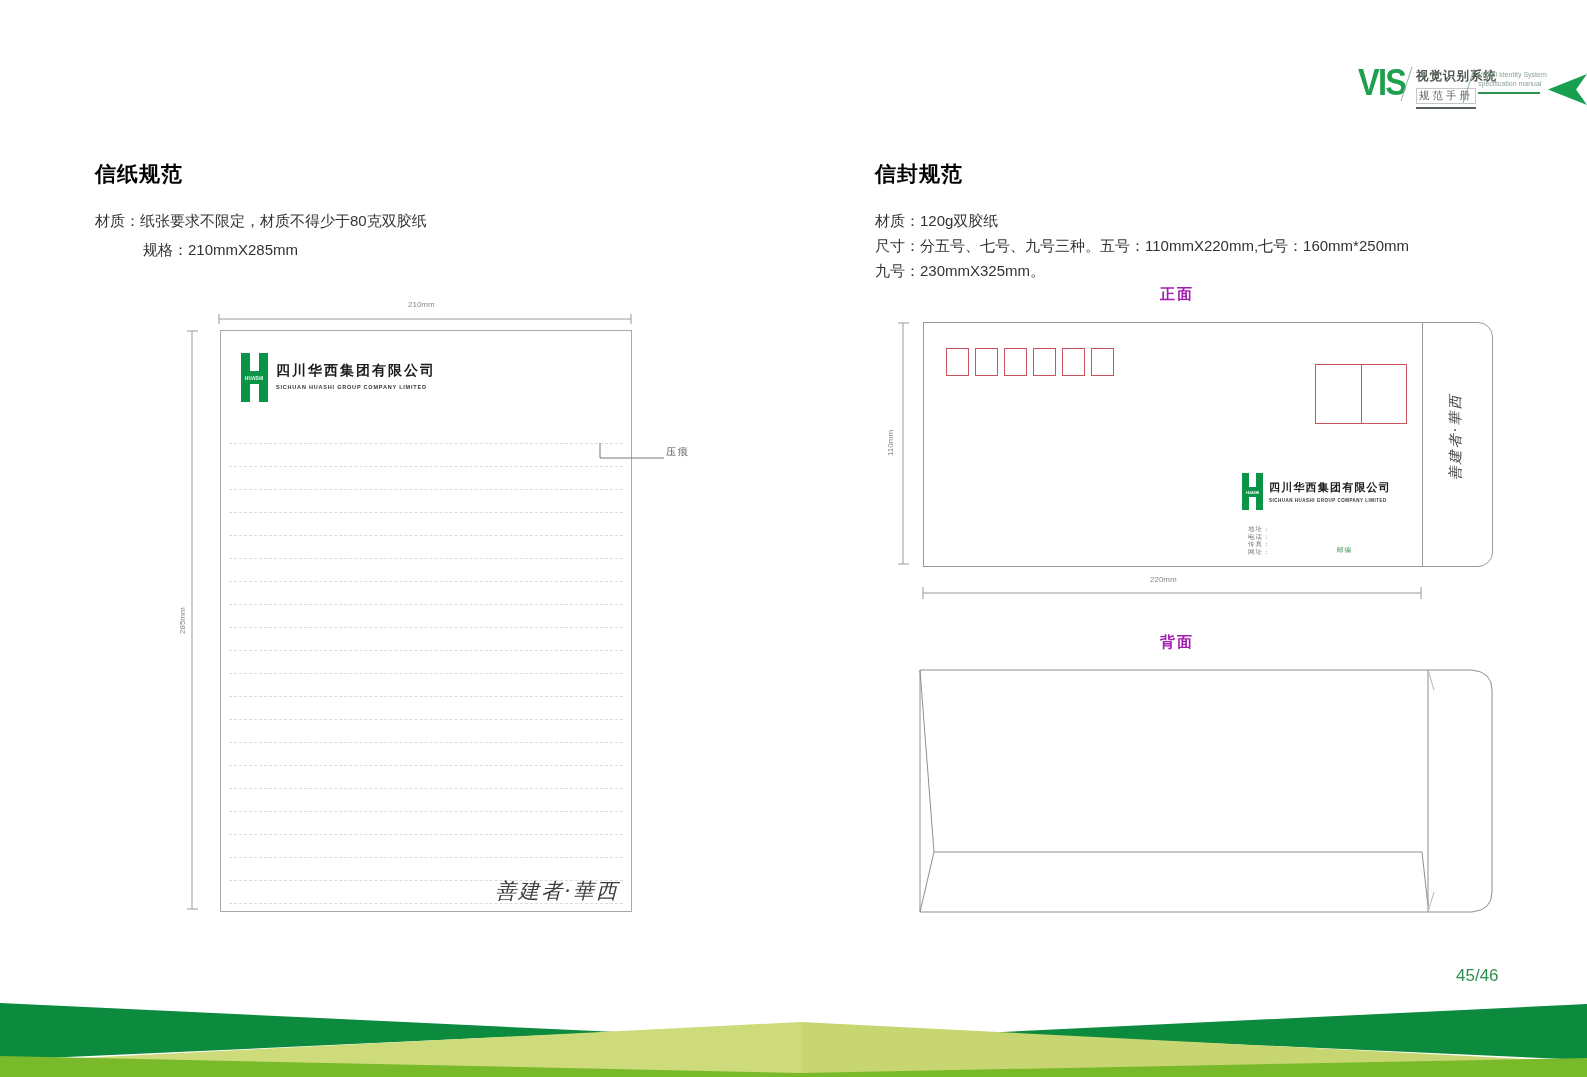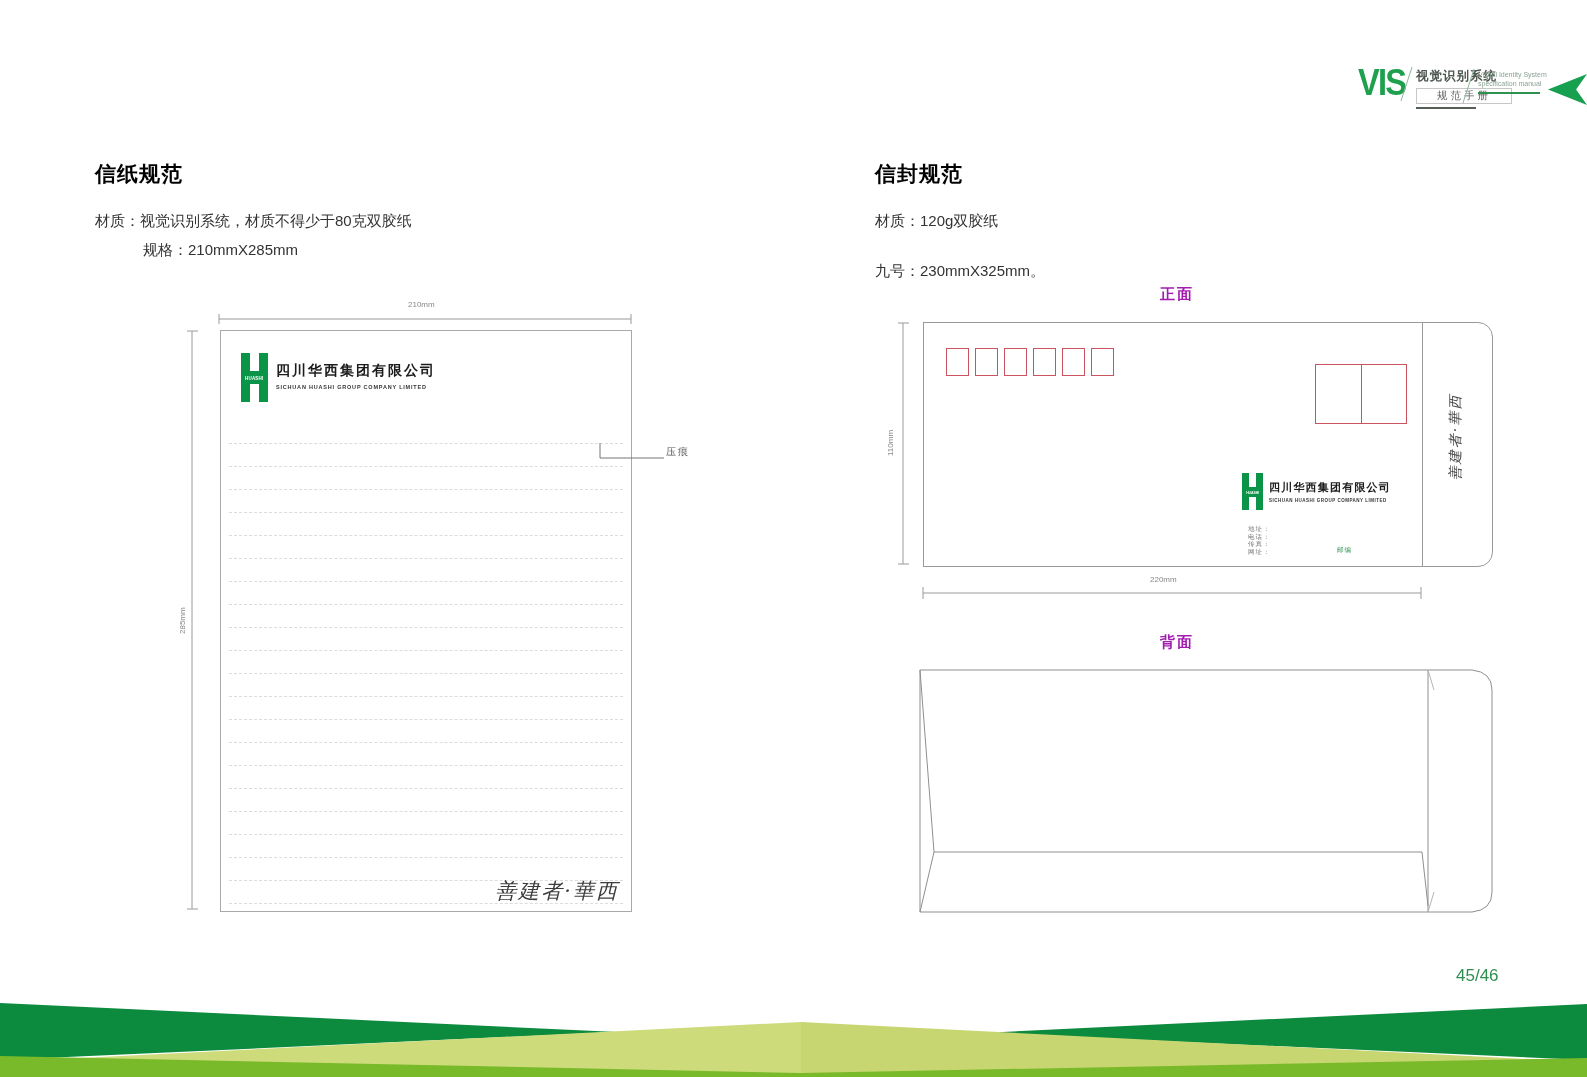--- a/index.html
+++ b/index.html
@@ -10,21 +10,21 @@
   
   .hdr{position:absolute;left:1340px;top:58px;width:247px;height:62px;}
   .vis{position:absolute;left:18px;top:4px;font-size:37px;font-weight:bold;color:#1fa04f;
        letter-spacing:-2px;transform:scaleX(.88);transform-origin:left;}
   .hdr-slash{position:absolute;width:1px;height:36px;background:#8fb79d;transform:rotate(18deg);}
   .slash1{left:66px;top:8px;}
   .slash2{left:128px;top:10px;}
   .hdr-cn{position:absolute;left:76px;top:10px;width:56px;}
   .hdr-cn .l1{font-size:12.5px;font-weight:bold;color:#4d564f;letter-spacing:1px;white-space:nowrap;}
   .hdr-cn .l2{display:inline-block;margin-top:3px;font-size:10.5px;color:#666;letter-spacing:3px;
-              border:1px solid #c6c6c6;padding:0 20px;white-space:nowrap;}
+              border:1px solid #c6c6c6;padding:0 2px;white-space:nowrap;}
   .hdr-cn .rule-dark{width:60px;height:2px;background:#566058;margin-top:3px;}
   .hdr-en{position:absolute;left:138px;top:12px;width:70px;}
   .hdr-en .e{font-size:7px;color:#8ca394;line-height:9px;white-space:nowrap;}
   .hdr-en .rule-green{width:62px;height:2px;background:#2f9150;margin-top:4px;}
   .chevron{position:absolute;left:208px;top:16px;width:39px;height:31px;background:#17a04f;
            clip-path:polygon(0 50%,100% 0,72% 50%,100% 100%);}
 
   
   .sec-title{position:absolute;font-size:21px;font-weight:bold;color:#000000;letter-spacing:1px;}
   .desc{position:absolute;font-size:15px;color:#333;white-space:nowrap;}
@@ -99,21 +99,21 @@
     <div class="hdr-slash slash2"></div>
     <div class="hdr-en">
       <div class="e">Visual Identity System</div>
       <div class="e">specification manual</div>
       <div class="rule-green"></div>
     </div>
     <div class="chevron"></div>
   </div>
 
   <div class="sec-title" style="left:95px;top:160px;">信纸规范</div>
-  <div class="desc" style="left:95px;top:212px;">材质：视觉识别系统，材质不得少于80克双胶纸</div>
+  <div class="desc" style="left:95px;top:212px;">材质：纸张要求不限定，材质不得少于80克双胶纸</div>
   <div class="desc" style="left:95px;top:241px;margin-left:48px;">规格：210mmX285mm</div>
 
   <svg class="abs" style="left:218px;top:312px;" width="414" height="12">
     <line class="dline" x1="1" y1="2" x2="1" y2="12"></line>
     <line class="dline" x1="1" y1="7" x2="413" y2="7"></line>
     <line class="dline" x1="413" y1="2" x2="413" y2="12"></line>
   </svg>
   <div class="dim-label" style="left:408px;top:300px;">210mm</div>
 
   <svg class="abs" style="left:186px;top:330px;" width="12" height="580">
@@ -163,20 +163,21 @@
     <div class="lh-slogan">善建者·華西</div>
   </div>
 
   <svg class="abs" style="left:598px;top:441px;" width="68" height="20">
     <path d="M2 2 V17 H66" fill="none" stroke="#777" stroke-width="1"></path>
   </svg>
   <div class="crease-label">压痕</div>
 
   <div class="sec-title" style="left:875px;top:160px;">信封规范</div>
   <div class="desc" style="left:875px;top:212px;">材质：120g双胶纸</div>
+  <div class="desc" style="left:875px;top:237px;">尺寸：分五号、七号、九号三种。五号：110mmX220mm,七号：160mm*250mm</div>
   <div class="desc" style="left:875px;top:262px;">九号：230mmX325mm。</div>
 
   <div class="face-label" style="left:1142px;top:285px;">正面</div>
 
   <svg class="abs" style="left:897px;top:322px;" width="12" height="243">
     <line class="dline" x1="1" y1="1" x2="12" y2="1"></line>
     <line class="dline" x1="6" y1="1" x2="6" y2="242"></line>
     <line class="dline" x1="1" y1="242" x2="12" y2="242"></line>
   </svg>
   <div class="dim-label rot" style="left:886px;top:456px;">110mm</div>

